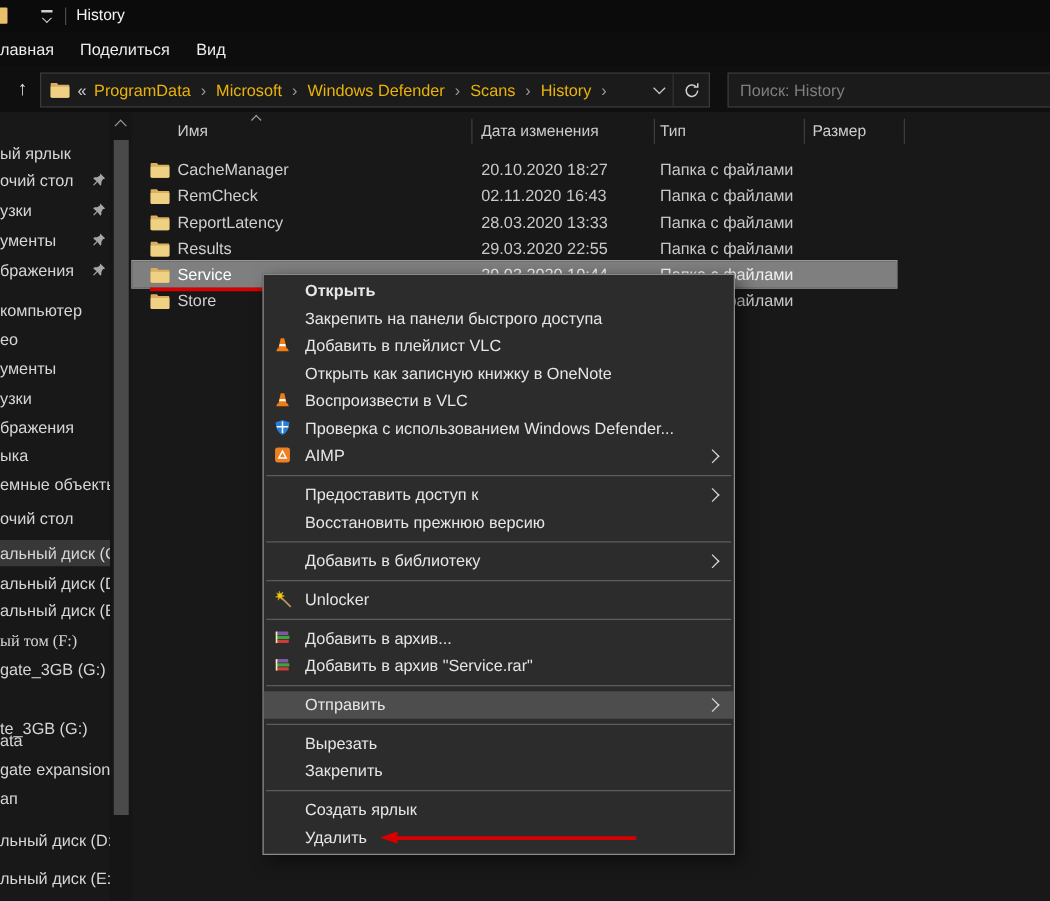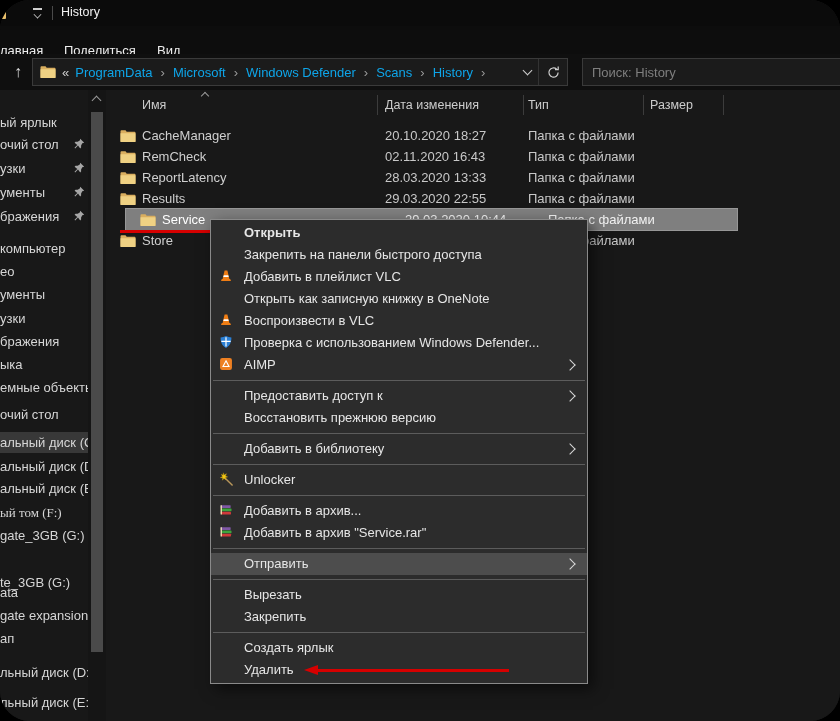--- a/index.html
+++ b/index.html
@@ -1,39 +1,39 @@
 <!DOCTYPE html>
 <html style="--ann-red: #d60000;"><head>
 <meta charset="utf-8">
 <style>
   html,body{margin:0;padding:0;background:#000;}
   .screen{
     position:relative;width:840px;height:721px;overflow:hidden;
     background:#181818;color:#e2e2e2;
-    font-family:"Liberation Sans","DejaVu Sans",sans-serif;font-size:13px;border-radius:30px;
+    font-family:"Liberation Sans","DejaVu Sans",sans-serif;font-size:13px;
     -webkit-font-smoothing:antialiased;
   }
   
   .titlebar{position:absolute;left:0;top:0;width:100%;height:26px;background:#0b0b0b;}
   .titlebar .win-folder-sliver{position:absolute;left:0;top:6px;width:6px;height:13px;background:#e9bf6b;border-radius:0 1px 1px 0;}
   .qat{position:absolute;left:32px;top:8px;width:12px;height:10px;cursor:pointer;}
   .qat .qat-bar{position:absolute;left:1px;top:0;width:9px;height:1.5px;background:#cfcfcf;}
   .qat .qat-chev{position:absolute;left:2px;top:3px;width:6px;height:6px;border-right:1.5px solid #cfcfcf;border-bottom:1.5px solid #cfcfcf;transform:rotate(45deg) scale(.8);}
   .title-sep{position:absolute;left:52px;top:6px;width:1px;height:14px;background:#4a4a4a;}
   .title-text{position:absolute;left:61px;top:5px;font-size:12.5px;color:#f2f2f2;}
   
   .ribbon{position:absolute;left:0;top:26px;width:100%;height:28px;background:#0d0d0d;}
-  .ribbon .tab{position:absolute;top:6px;color:#ededed;font-size:13px;cursor:pointer;white-space:nowrap;margin-top:11px;}
+  .ribbon .tab{position:absolute;top:6px;color:#ededed;font-size:13px;cursor:pointer;white-space:nowrap;}
   
   .navrow{position:absolute;left:0;top:54px;width:100%;height:36px;background:#0f0f0f;border-bottom:1px solid #262626;}
   .up-btn{position:absolute;left:6px;top:6px;width:24px;height:24px;text-align:center;line-height:24px;color:#dcdcdc;font-size:16px;cursor:pointer;}
   .addressbar{position:absolute;left:32px;top:4px;width:536px;height:28px;background:#1b1b1b;border:1px solid #3a3a3a;box-sizing:border-box;display:flex;align-items:center;}
   .addr-folder{margin:0 6px 0 7px;flex:0 0 auto;display:flex;}
   .addr-laquo{color:#cfcfcf;margin-right:6px;}
-  .crumb{color:#0ea5e9;cursor:pointer;white-space:nowrap;}
+  .crumb{color:#eab308;cursor:pointer;white-space:nowrap;}
   .crumb-sep{color:#9a9a9a;margin:0 8px;font-size:13px;}
   .addr-right{margin-left:auto;display:flex;align-items:center;height:100%;}
   .addr-chevdown{width:22px;height:100%;display:flex;align-items:center;justify-content:center;cursor:pointer;}
   .addr-chevdown i{width:6px;height:6px;border-right:1.4px solid #cfcfcf;border-bottom:1.4px solid #cfcfcf;transform:rotate(45deg);margin-top:-3px;}
   .addr-refresh{width:28px;height:100%;display:flex;align-items:center;justify-content:center;border-left:1px solid #333;cursor:pointer;}
   .searchbox{position:absolute;left:582px;top:4px;width:300px;height:28px;background:#1b1b1b;border:1px solid #3a3a3a;box-sizing:border-box;display:flex;align-items:center;cursor:text;}
   .searchbox .ph{color:#7f7f7f;margin-left:9px;}
   
   .sidebar{position:absolute;left:0;top:90px;width:88px;bottom:0;background:#181818;}
   .side-item{position:absolute;left:0;width:88px;height:21px;line-height:21px;color:#d6d6d6;white-space:nowrap;cursor:pointer;}
@@ -49,21 +49,21 @@
   .flist-header{position:absolute;left:0;top:0;right:0;height:30px;color:#cccccc;font-size:12.5px;}
   .col-label{position:absolute;top:8px;cursor:pointer;white-space:nowrap;}
   .col-sep{position:absolute;top:5px;width:1px;height:20px;background:#3c3c3c;}
   .sort-caret{position:absolute;left:96px;top:1px;width:7px;height:7px;}
   .sort-caret i{position:absolute;left:0;top:2px;width:5px;height:5px;border-left:1.3px solid #9a9a9a;border-top:1.3px solid #9a9a9a;transform:rotate(45deg);}
   .frow{position:absolute;left:0;height:21px;line-height:21px;color:#cfcfcf;cursor:pointer;width:734px;}
   .frow .f-ico{position:absolute;left:14px;top:3.5px;display:flex;}
   .frow .f-name{position:absolute;left:36px;white-space:nowrap;}
   .frow .f-date{position:absolute;left:279px;white-space:nowrap;color:#c8c8c8;}
   .frow .f-type{position:absolute;left:422px;white-space:nowrap;color:#c8c8c8;}
-  .frow.selected{background:#7f7f7f;width:611px;outline:1px solid #979797;color:#ffffff;margin-left:20px;}
+  .frow.selected{background:#7f7f7f;width:611px;outline:1px solid #979797;color:#ffffff;}
   .frow.selected .f-date,.frow.selected .f-type{color:#f2f2f2;}
   
   .ctx-menu{position:absolute;left:210px;top:219px;width:378px;z-index:10;background:#2c2c2c;border:1px solid #8a8a8a;box-sizing:border-box;padding:2px 0;box-shadow:5px 5px 14px rgba(0,0,0,.55);}
   .menu-item{position:relative;height:22px;line-height:22px;padding-left:33px;color:#e6e6e6;cursor:pointer;white-space:nowrap;}
   .menu-item.bold{font-weight:bold;}
   .menu-item.hover{background:#4d4d4d;}
   .menu-item .m-ico{position:absolute;left:8px;top:3px;width:16px;height:16px;display:flex;}
   .menu-item .sub-arrow{position:absolute;right:13px;top:7px;width:7px;height:7px;border-top:1.3px solid #d8d8d8;border-right:1.3px solid #d8d8d8;transform:rotate(45deg);}
   .menu-sep{height:0;border-top:1px solid #5c5c5c;margin:4px 2px;}
   

